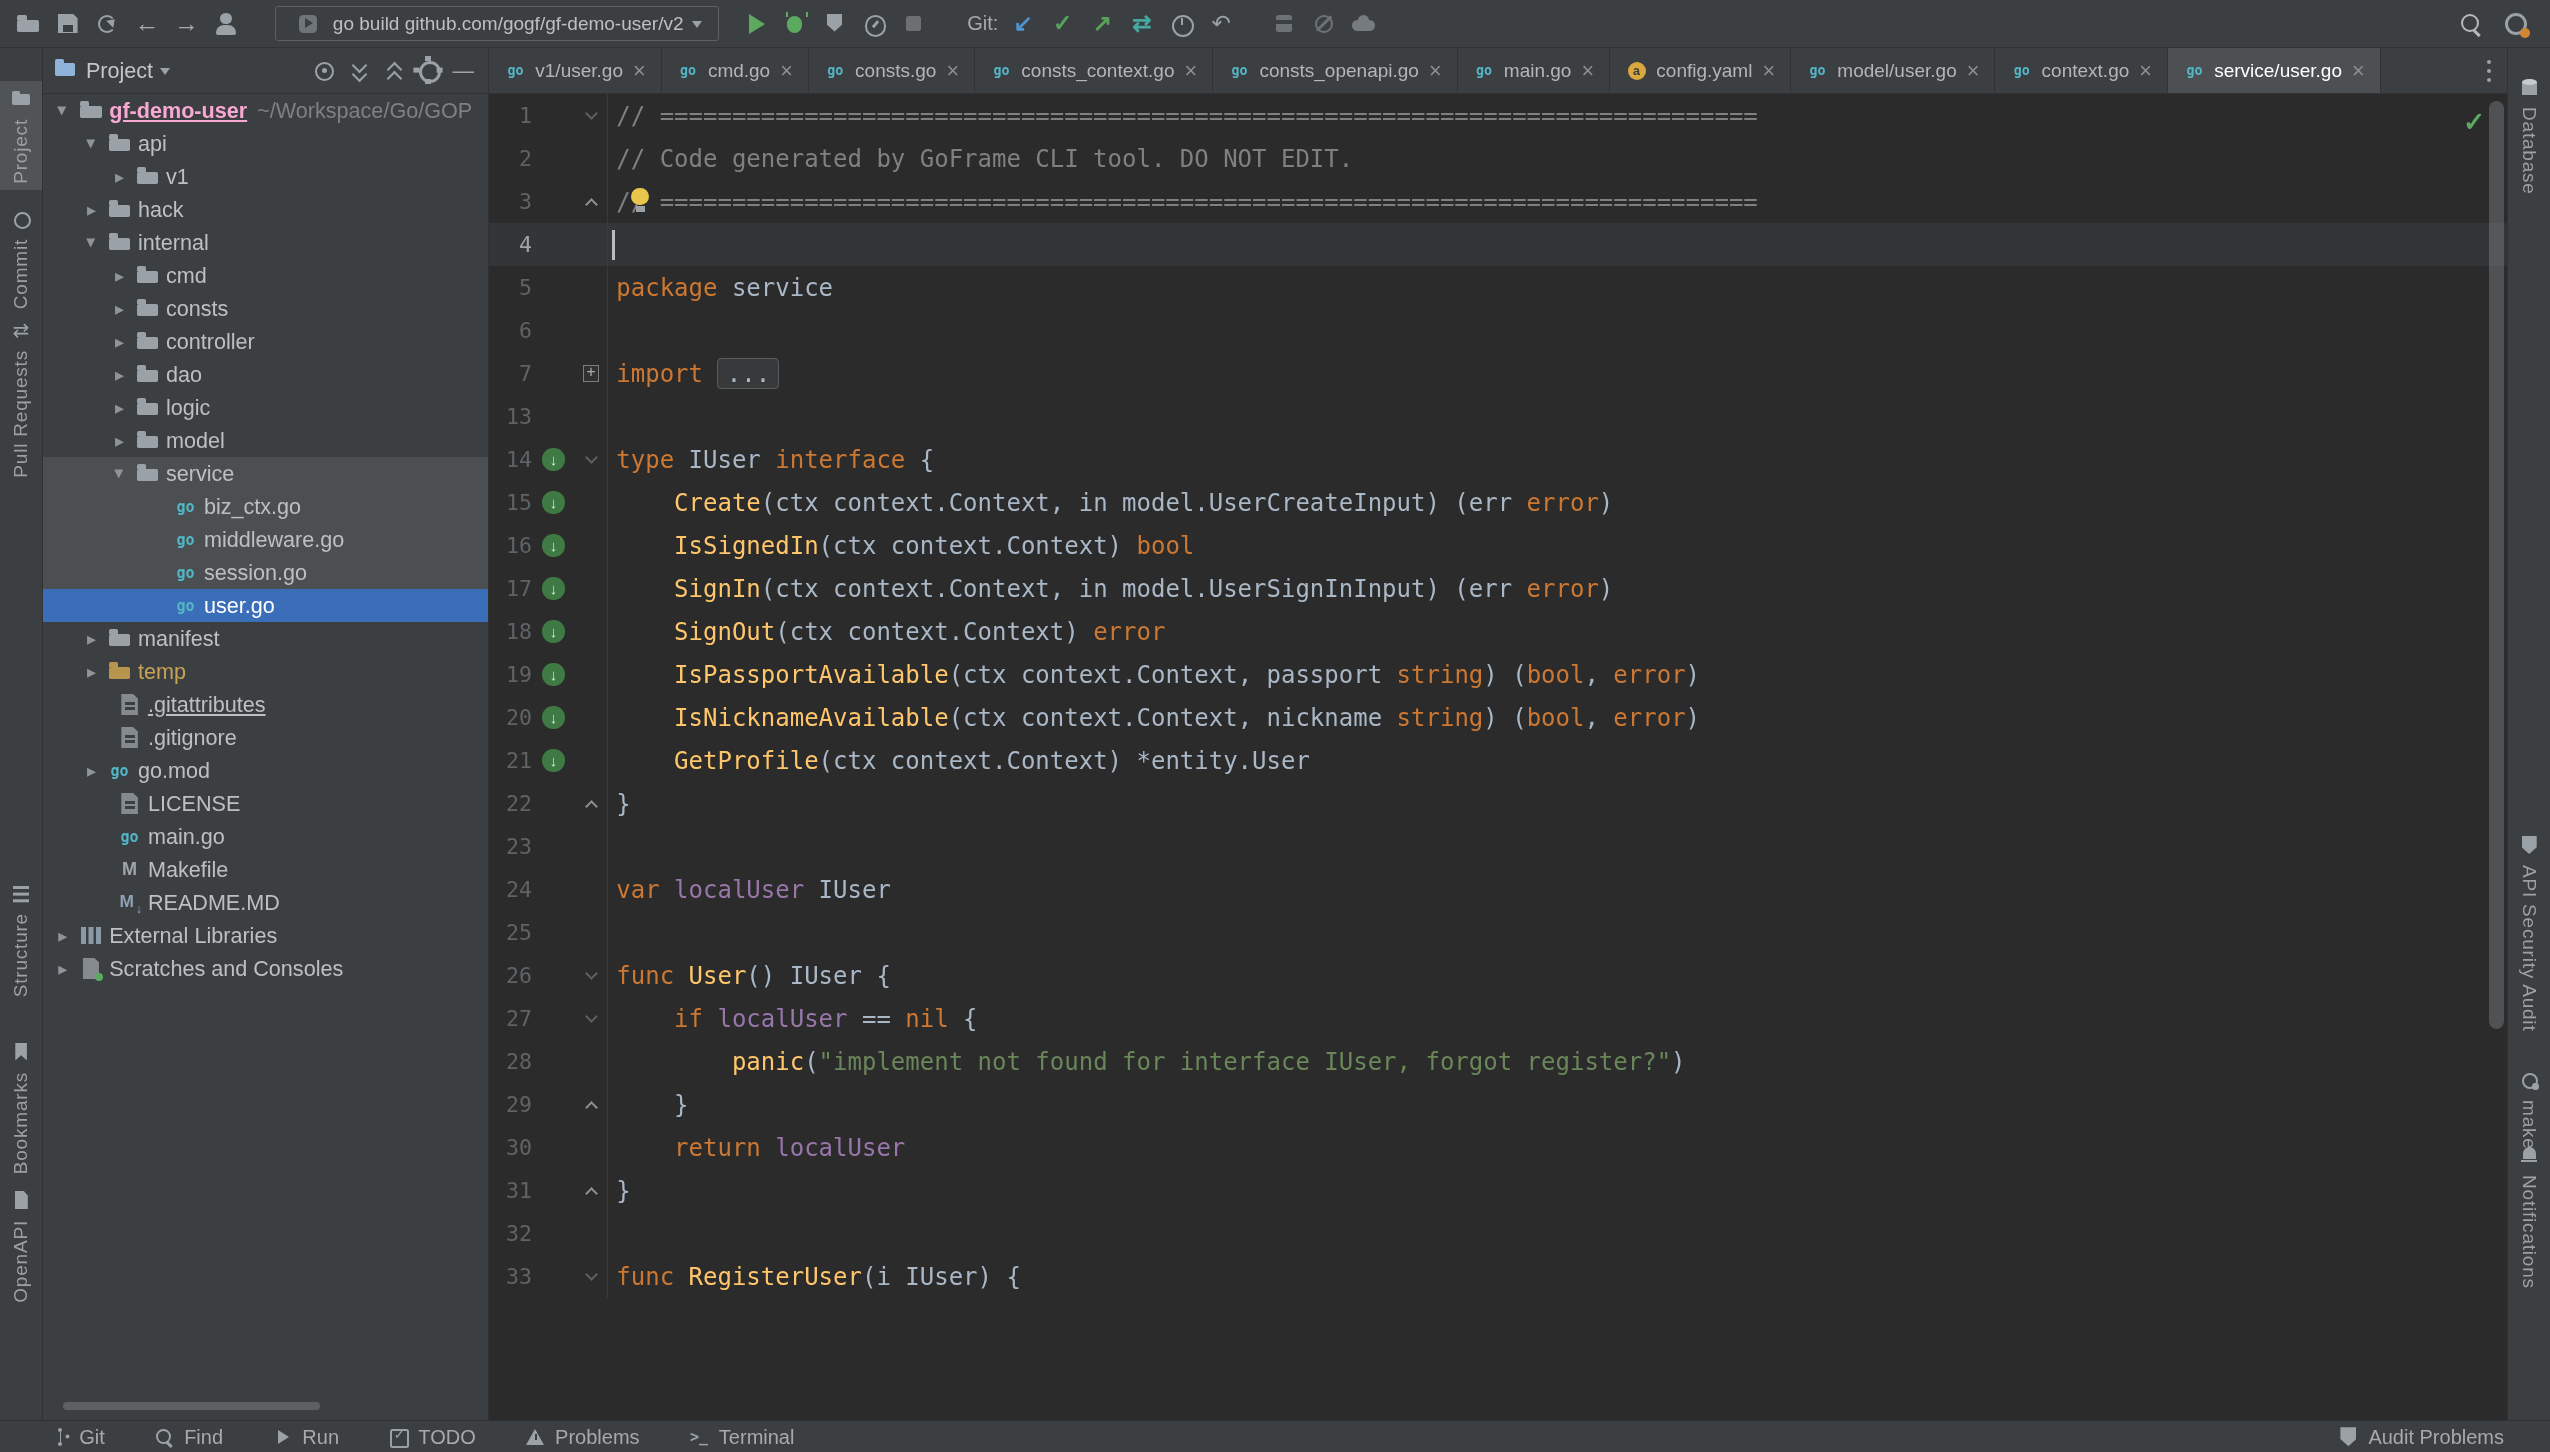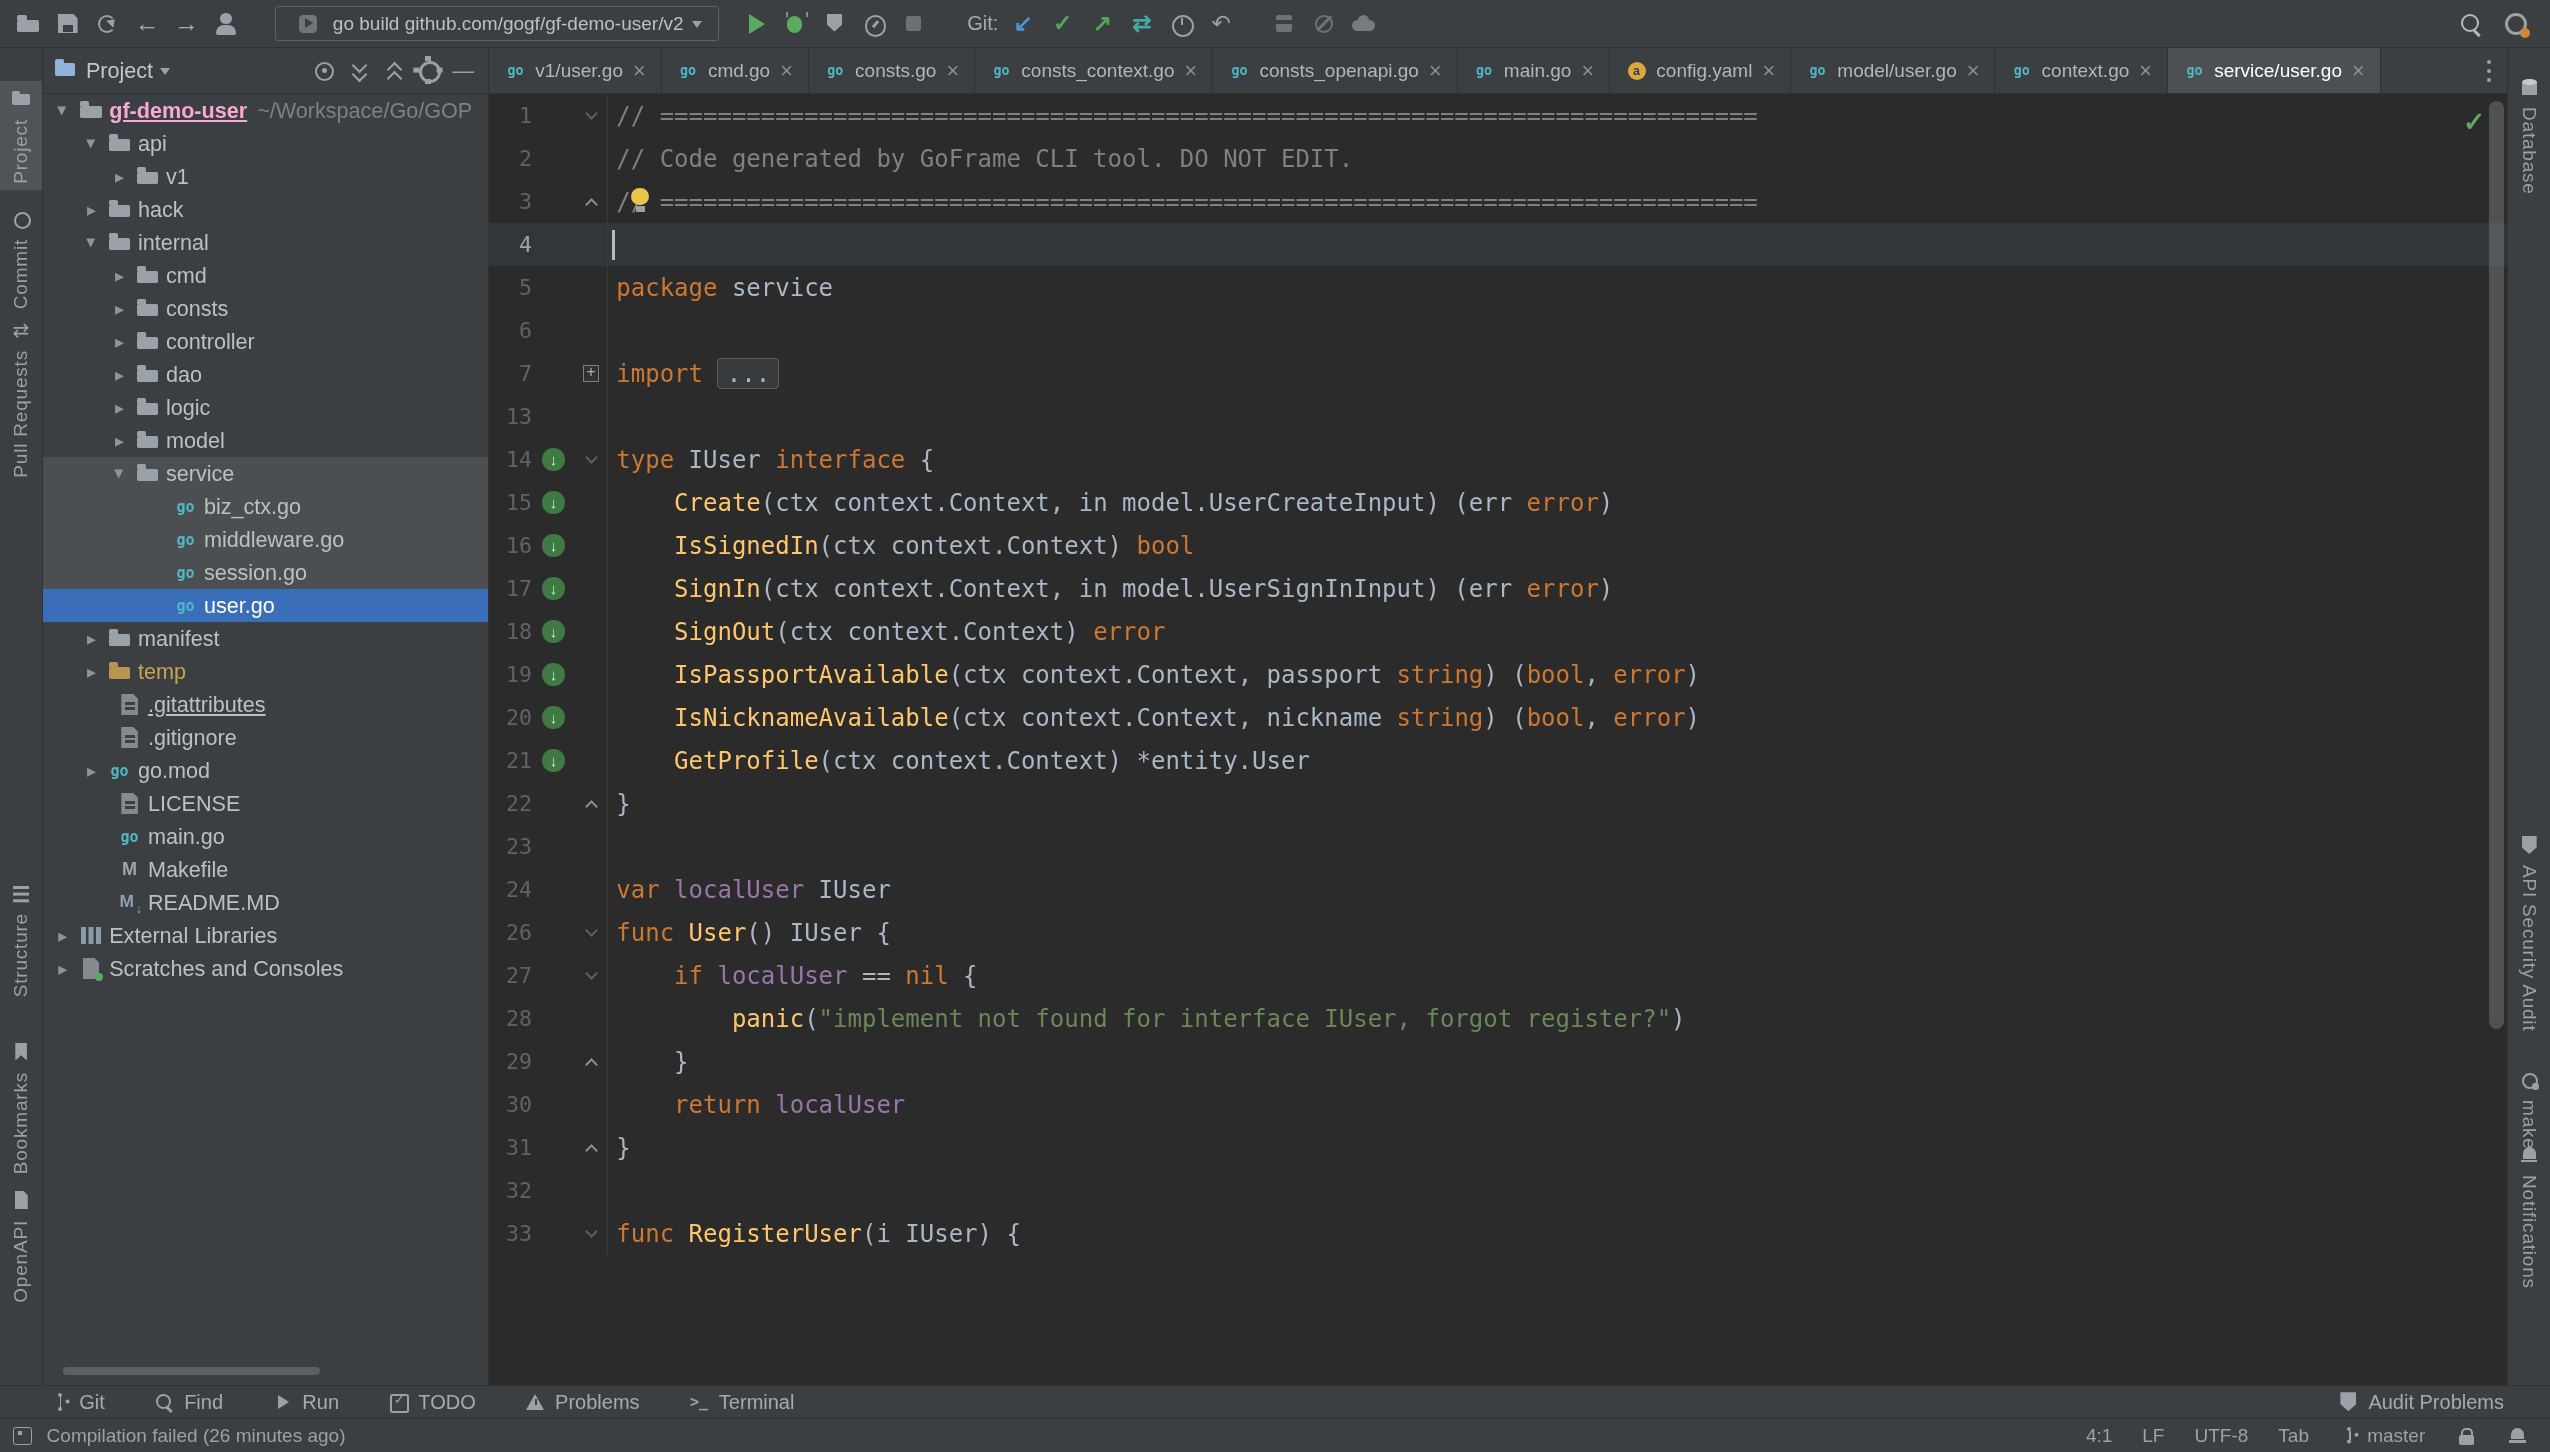--- a/index.html
+++ b/index.html
@@ -625,20 +625,26 @@
               <span class="fo"></span>
               <span class="code"></span>
             </div>
             <div class="cl">
               <span class="ln">24</span>
               <span class="gi"></span>
               <span class="fo"></span>
               <span class="code"><span class="tk-k">var</span><span class="tk-d"> </span><span class="tk-v">localUser</span><span class="tk-d"> IUser</span></span>
             </div>
             <div class="cl">
+              <span class="ln">25</span>
+              <span class="gi"></span>
+              <span class="fo"></span>
+              <span class="code"></span>
+            </div>
+            <div class="cl">
               <span class="ln">26</span>
               <span class="gi"></span>
               <span class="fo">
                 <span class="fold-start"></span>
               </span>
               <span class="code"><span class="tk-k">func</span><span class="tk-d"> </span><span class="tk-f">User</span><span class="tk-d">() IUser {</span></span>
             </div>
             <div class="cl">
               <span class="ln">27</span>
               <span class="gi"></span>
@@ -746,31 +752,15 @@
         </div>
       </div>
     <div class="bb-right" id="bbRight">
         <div class="bb-item">
           <span class="bi bi-audit"></span>
           <span>Audit Problems</span>
         </div>
       </div>
   </div>
 
-  <div class="statusbar">
-    <span class="sb-switcher"></span>
-    <span class="sb-msg">Compilation failed (26 minutes ago)</span>
-    <div class="sb-right">
-      <span>4:1</span>
-      <span>LF</span>
-      <span>UTF-8</span>
-      <span>Tab</span>
-      <span class="sb-branch">
-        <span class="sbi sbi-branch"></span>
-        <span>master</span>
-      </span>
-      <span class="sbi sbi-lock"></span>
-      <span class="sbi sbi-bell"></span>
-    </div>
-  </div>
 
 </div>
 
 
 </body></html>

